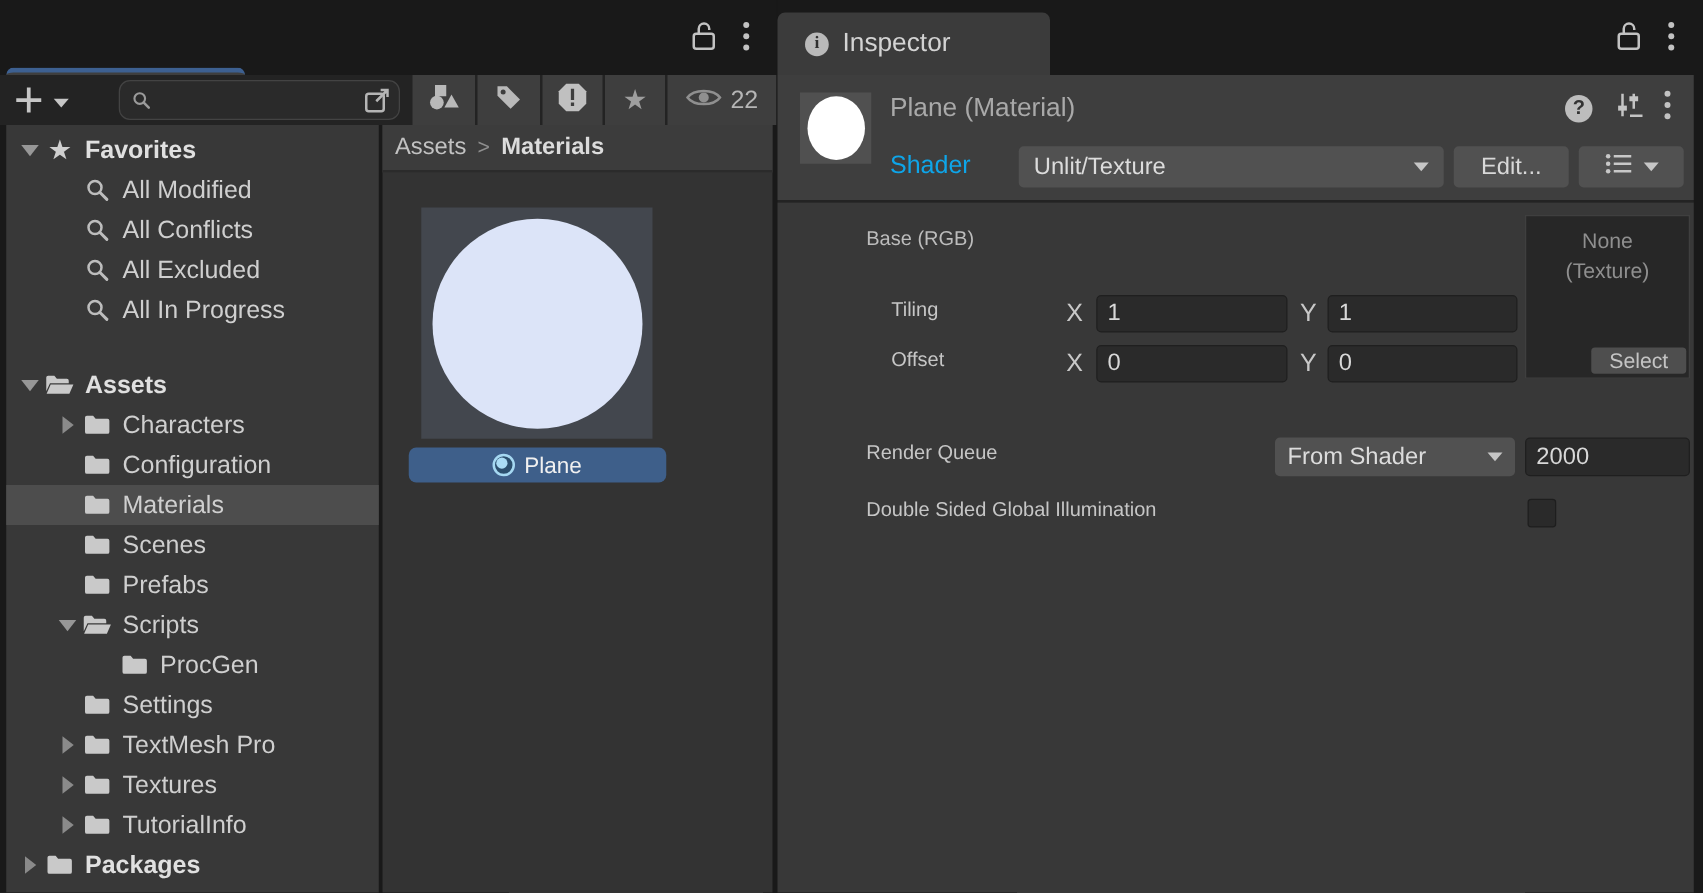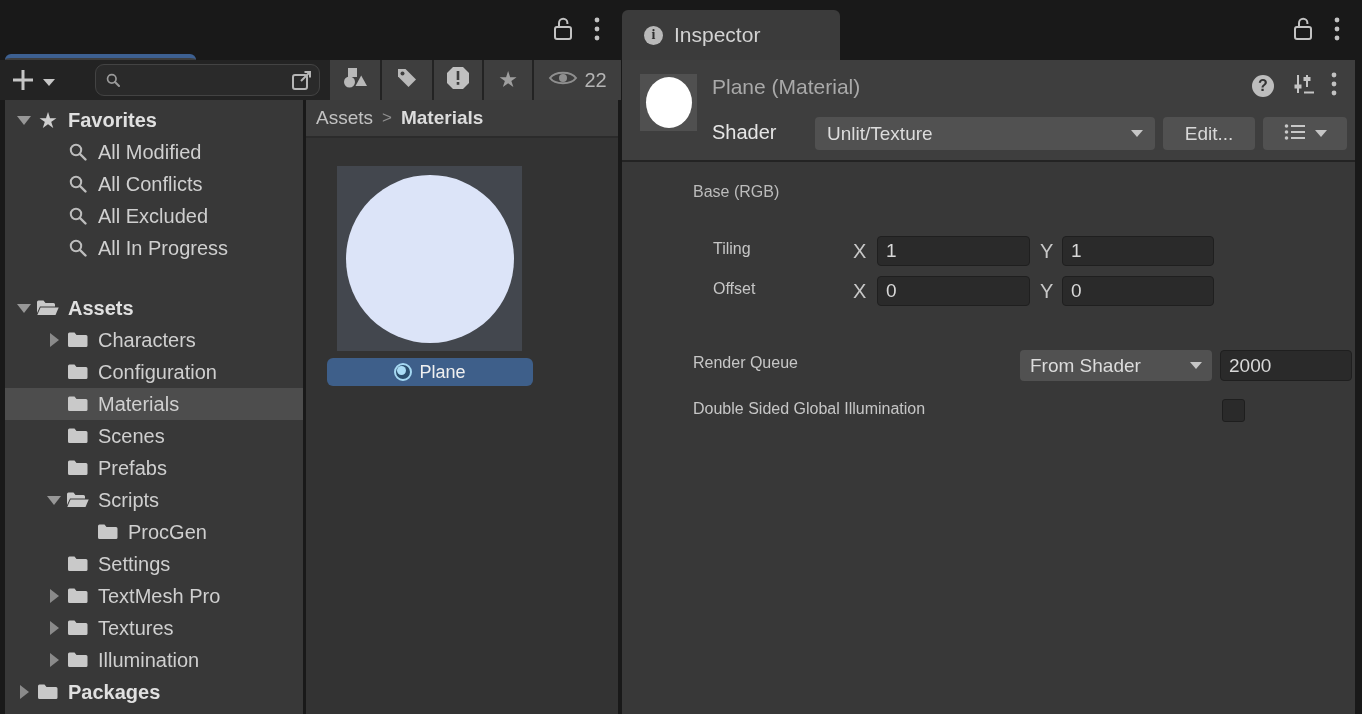--- a/index.html
+++ b/index.html
@@ -70,21 +70,21 @@
                 display:flex; align-items:center; justify-content:center; }
   #preview-circle { width:46px; height:51px; border-radius:50%; background:#ffffff; }
   #insp-title { position:absolute; left:90px; top:14px; font-size:21px; color:#a9a9a9; line-height:26px; }
   #insp-hdr-icons { position:absolute; right:18px; top:12px; display:flex; align-items:center; gap:16px; }
   .help-circle { width:22px; height:22px; border-radius:50%; background:#bdbdbd; color:#333;
                  font-weight:bold; font-size:16px; display:flex; align-items:center; justify-content:center; }
   .info-circle { width:19px; height:19px; border-radius:50%; background:#b9b9b9; color:#2f2f2f;
                  font-weight:bold; font-size:14px; font-family:"Liberation Serif", serif;
                  display:flex; align-items:center; justify-content:center; }
 
-  #shader-label { position:absolute; left:90px; top:61px; font-size:20px; color:#e5e5e5; }
+  #shader-label { position:absolute; left:90px; top:61px; font-size:20px; color:#0ea5e9; }
   #shader-dd { position:absolute; left:193px; top:57px; width:340px; height:33px; background:#515151; border-radius:4px;
                display:flex; align-items:center; justify-content:space-between; padding:0 12px;
                color:#dcdcdc; font-size:19px; }
   #edit-btn { position:absolute; left:541px; top:57px; width:92px; height:33px; background:#515151; border-radius:4px;
               display:flex; align-items:center; justify-content:center; color:#d8d8d8; font-size:19px; }
   #list-btn { position:absolute; left:641px; top:57px; width:84px; height:33px; background:#515151; border-radius:4px;
               display:flex; align-items:center; justify-content:center; gap:9px; }
 
   .prop-label { position:absolute; font-size:16px; color:#c6c6c6; }
   .axis-label { position:absolute; font-size:20px; color:#c8c8c8; }
@@ -369,21 +369,21 @@
       </div>
       <div class="trow lv1">
         <span class="slot arrow">
             <span class="tri-closed"></span>
           </span>
         <span class="slot icn">
           <svg width="22" height="18" viewBox="0 0 22 18">
               <path d="M1 3 a1.5 1.5 0 0 1 1.5-1.5 h5 l2 2.5 h9.5 A1.5 1.5 0 0 1 20.5 5.5 V14.5 a1.5 1.5 0 0 1 -1.5 1.5 H2.5 A1.5 1.5 0 0 1 1 14.5 z" fill="#c9c9c9"></path>
             </svg>
         </span>
-        <span>Illumination</span>
+        <span>TutorialInfo</span>
       </div>
       <div class="trow lv0 bold">
         <span class="slot arrow">
             <span class="tri-closed"></span>
           </span>
         <span class="slot icn">
           <svg width="22" height="18" viewBox="0 0 22 18">
               <path d="M1 3 a1.5 1.5 0 0 1 1.5-1.5 h5 l2 2.5 h9.5 A1.5 1.5 0 0 1 20.5 5.5 V14.5 a1.5 1.5 0 0 1 -1.5 1.5 H2.5 A1.5 1.5 0 0 1 1 14.5 z" fill="#c9c9c9"></path>
             </svg>
         </span>
@@ -479,20 +479,29 @@
       </span>
       <span class="caret-down"></span>
     </div>
   </div>
 
   <div id="insp-sep"></div>
 
   <div id="insp-body">
     <div class="prop-label" style="left:71px; top:21px; color:#bcbcbc;">Base (RGB)</div>
 
+    <div id="texture-slot">
+      <div id="texture-none">
+        <div>None</div>
+        <div>(Texture)</div>
+      </div>
+      <div id="select-btn">
+        <span>Select</span>
+      </div>
+    </div>
 
     <div class="prop-label" style="left:91px; top:78px;">Tiling</div>
     <div class="axis-label" style="left:231px; top:78px;">X</div>
     <input class="num-field" style="left: 255px; top: 74px; width: 153px;" value="1">
     <div class="axis-label" style="left:418px; top:78px;">Y</div>
     <input class="num-field" style="left: 440px; top: 74px; width: 152px;" value="1">
 
     <div class="prop-label" style="left:91px; top:118px;">Offset</div>
     <div class="axis-label" style="left:231px; top:118px;">X</div>
     <input class="num-field" style="left: 255px; top: 114px; width: 153px;" value="0">

